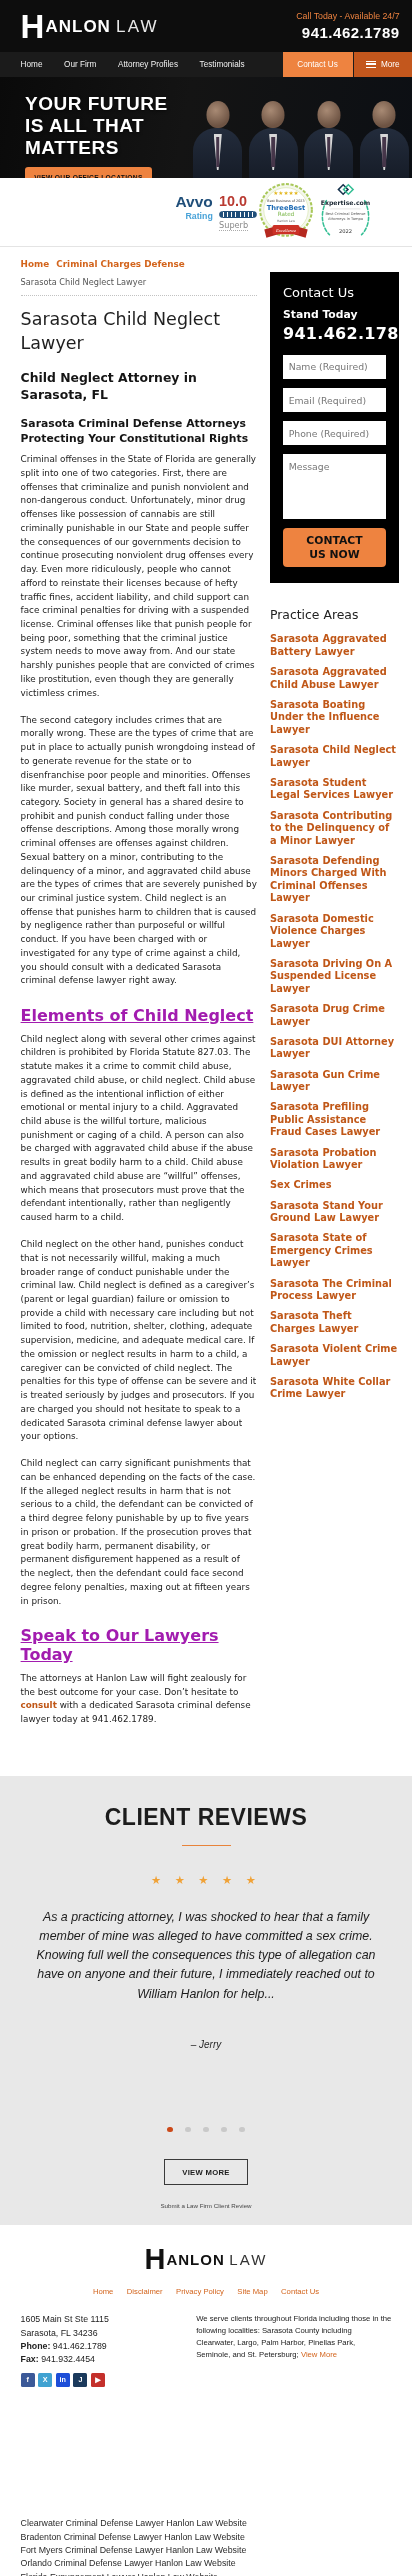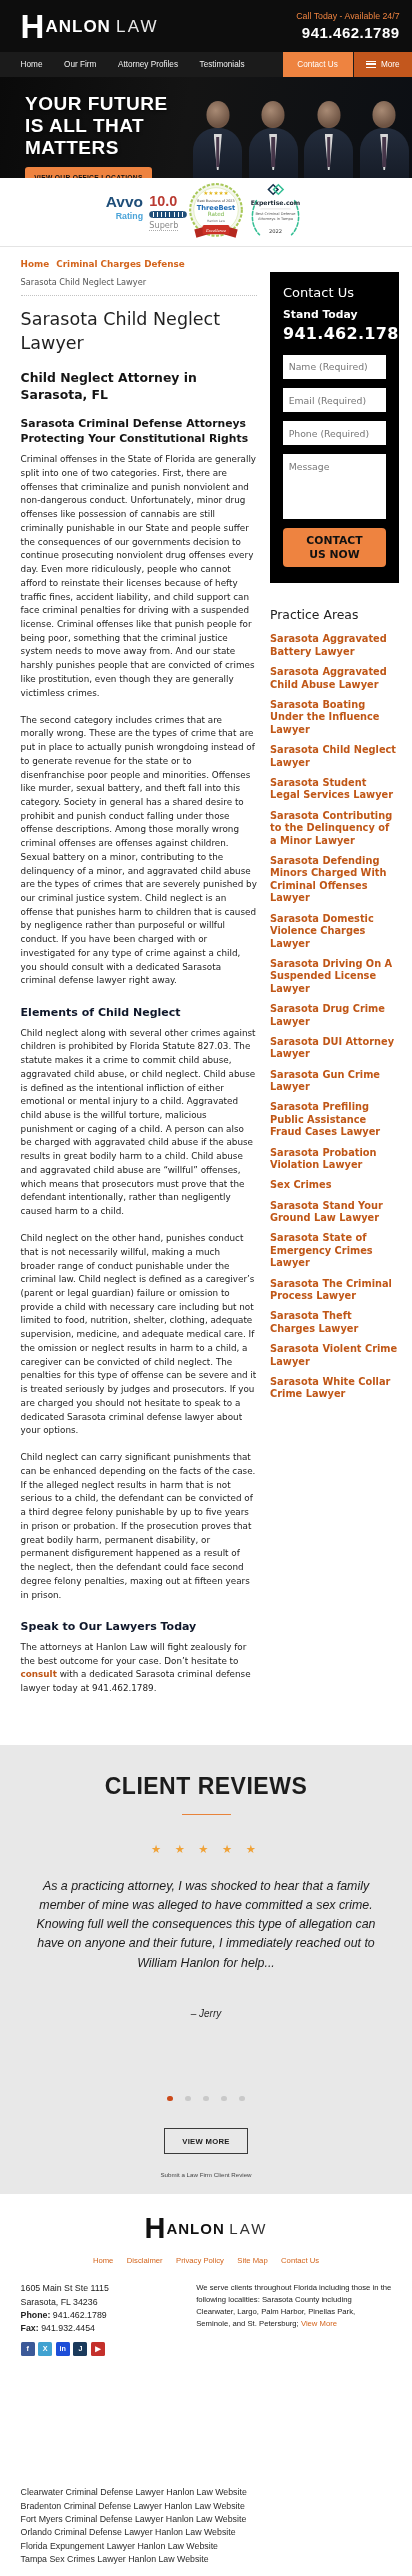--- a/index.html
+++ b/index.html
@@ -31,21 +31,21 @@
   .fig { position:relative; width:49px; height:77px; }
   .fig .head { position:absolute; left:50%; transform:translateX(-50%); top:0; width:23px; height:27px; border-radius:50% 50% 46% 46%; background:radial-gradient(circle at 40% 35%, #a88a74, #6d5343 70%); }
   .fig .body { position:absolute; bottom:-4.1px; left:0; width:100%; height:54px; border-radius:23px 23px 0 0; background:linear-gradient(#232c3c,#151b26); }
   .fig .shirt { position:absolute; bottom:8.2px; left:50%; transform:translateX(-50%); width:8.2px; height:36px; background:#d8d8d8; clip-path:polygon(0 0,100% 0,60% 100%,40% 100%); }
   .fig .tie { position:absolute; bottom:11.3px; left:50%; transform:translateX(-50%); width:3.6px; height:30px; background:#46364a; }
   .hero-text { position:absolute; left:25px; top:15.5px; font-family:"Liberation Sans",sans-serif; }
   .hero-text .hl { color:#fff; font-size:19px; font-weight:800; letter-spacing:0.5px; line-height:1.18; text-shadow:0 1px 3.1px rgba(0,0,0,.6); }
   .hero-btn { display:inline-block; margin-top:7.2px; background:#ee8340; color:#111; font-weight:bold; font-size:6.7px; letter-spacing:0.3px; padding:6.7px 9.3px; border-radius:3.1px; }
 
   
-  .badges { background:#fff; height:69px; display:flex; align-items:center; justify-content:center; padding:0 36px; border-bottom:0.5px solid #e4e4e4; }
+  .badges { background:#fff; height:69px; display:flex; align-items:center; justify-content:flex-end; padding:0 36px; border-bottom:0.5px solid #e4e4e4; }
   .avvo { display:grid; grid-template-columns:auto auto; column-gap:6.2px; align-items:start; }
   .avvo .avvo-word { color:#1f4e79; font-size:15.5px; font-weight:bold; font-family:"Liberation Sans",sans-serif; }
   .avvo .avvo-rating { color:#4aa3d8; font-size:8.8px; font-weight:bold; text-align:right; font-family:"Liberation Sans",sans-serif; }
   .avvo .avvo-score { color:#b93a31; font-size:14.4px; font-weight:bold; font-family:"Liberation Sans",sans-serif; }
   .avvo-pill { width:38px; height:6.7px; border-radius:3.6px; background:repeating-linear-gradient(90deg,#1f4e79 0 3.1px,#ffffff 3.1px 4.1px); border:1px solid #1f4e79; margin-top:2.1px; }
   .avvo-superb { grid-column:2; color:#8a8a8a; font-size:8.2px; border-bottom:0.5px dotted #aaa; width:max-content; margin-top:2.6px; }
   .badge-svg { display:block; }
 
   
   .content-wrap { display:flex; padding:9.3px 13px 36px 20.6px; gap:13px; }
@@ -53,21 +53,21 @@
   .col-side { width:129px; flex:0 0 129px; }
   .crumbs { display:flex; gap:7.2px; margin-top:3.1px; }
   .crumbs a { color:#d3641c; font-weight:bold; font-size:8.8px; }
   .crumb-current { color:#555; font-size:8.2px; margin-top:7.2px; }
   .dotted-hr { border:none; border-top:0.5px dotted #c2c2c2; margin:8.2px 0 12.4px; }
   h1.page-h1 { font-size:17.5px; font-weight:400; color:#1f1f1f; line-height:1.35; margin-bottom:13.4px; }
   h2.page-h2 { font-size:12.4px; font-weight:bold; color:#151515; line-height:1.4; margin:5.2px 0 12.4px; }
   h3.page-h3 { font-size:10.8px; font-weight:bold; color:#151515; line-height:1.4; margin:0 0 7.2px; }
   .col-main p { font-size:8.8px; line-height:1.56; color:#222; margin-bottom:13.4px; }
   .inline-link { color:#c05717; font-weight:bold; }
-  h3.sect-h { font-size:11px; font-weight:bold; color:#0f172a; margin:17.5px 0 8.2px; }
+  h3.sect-h { font-size:16px; font-weight:bold; color:#a21caf; margin:17.5px 0 8.2px;text-decoration:underline; }
 
   
   .contact-box { background:#000; padding:13.4px 13px 15.5px; margin-top:15.5px; }
   .contact-box .cb-title { color:#fff; font-size:13px; margin-bottom:8.2px; }
   .contact-box .cb-call { color:#fff; font-size:10.8px; font-weight:bold; }
   .contact-box .cb-phone { color:#fff; font-size:16px; font-weight:bold; margin:3.1px 0 11.3px; letter-spacing:0.3px; }
   .contact-box input, .contact-box textarea { display:block; width:100%; background:#fff; border:none; font-family:"DejaVu Sans",sans-serif; font-size:9.3px; color:#333; padding:6.7px 5.7px; margin-bottom:8.8px; }
   .contact-box input::placeholder, .contact-box textarea::placeholder { color:#777; }
   .contact-box textarea { height:65px; resize:none; }
   .cb-btn { display:block; width:100%; background:#ee8340; border:none; border-radius:4.1px; color:#111; font-weight:bold; font-size:10.8px; line-height:1.25; padding:6.2px 13.4px; font-family:"DejaVu Sans",sans-serif; cursor:pointer; }

